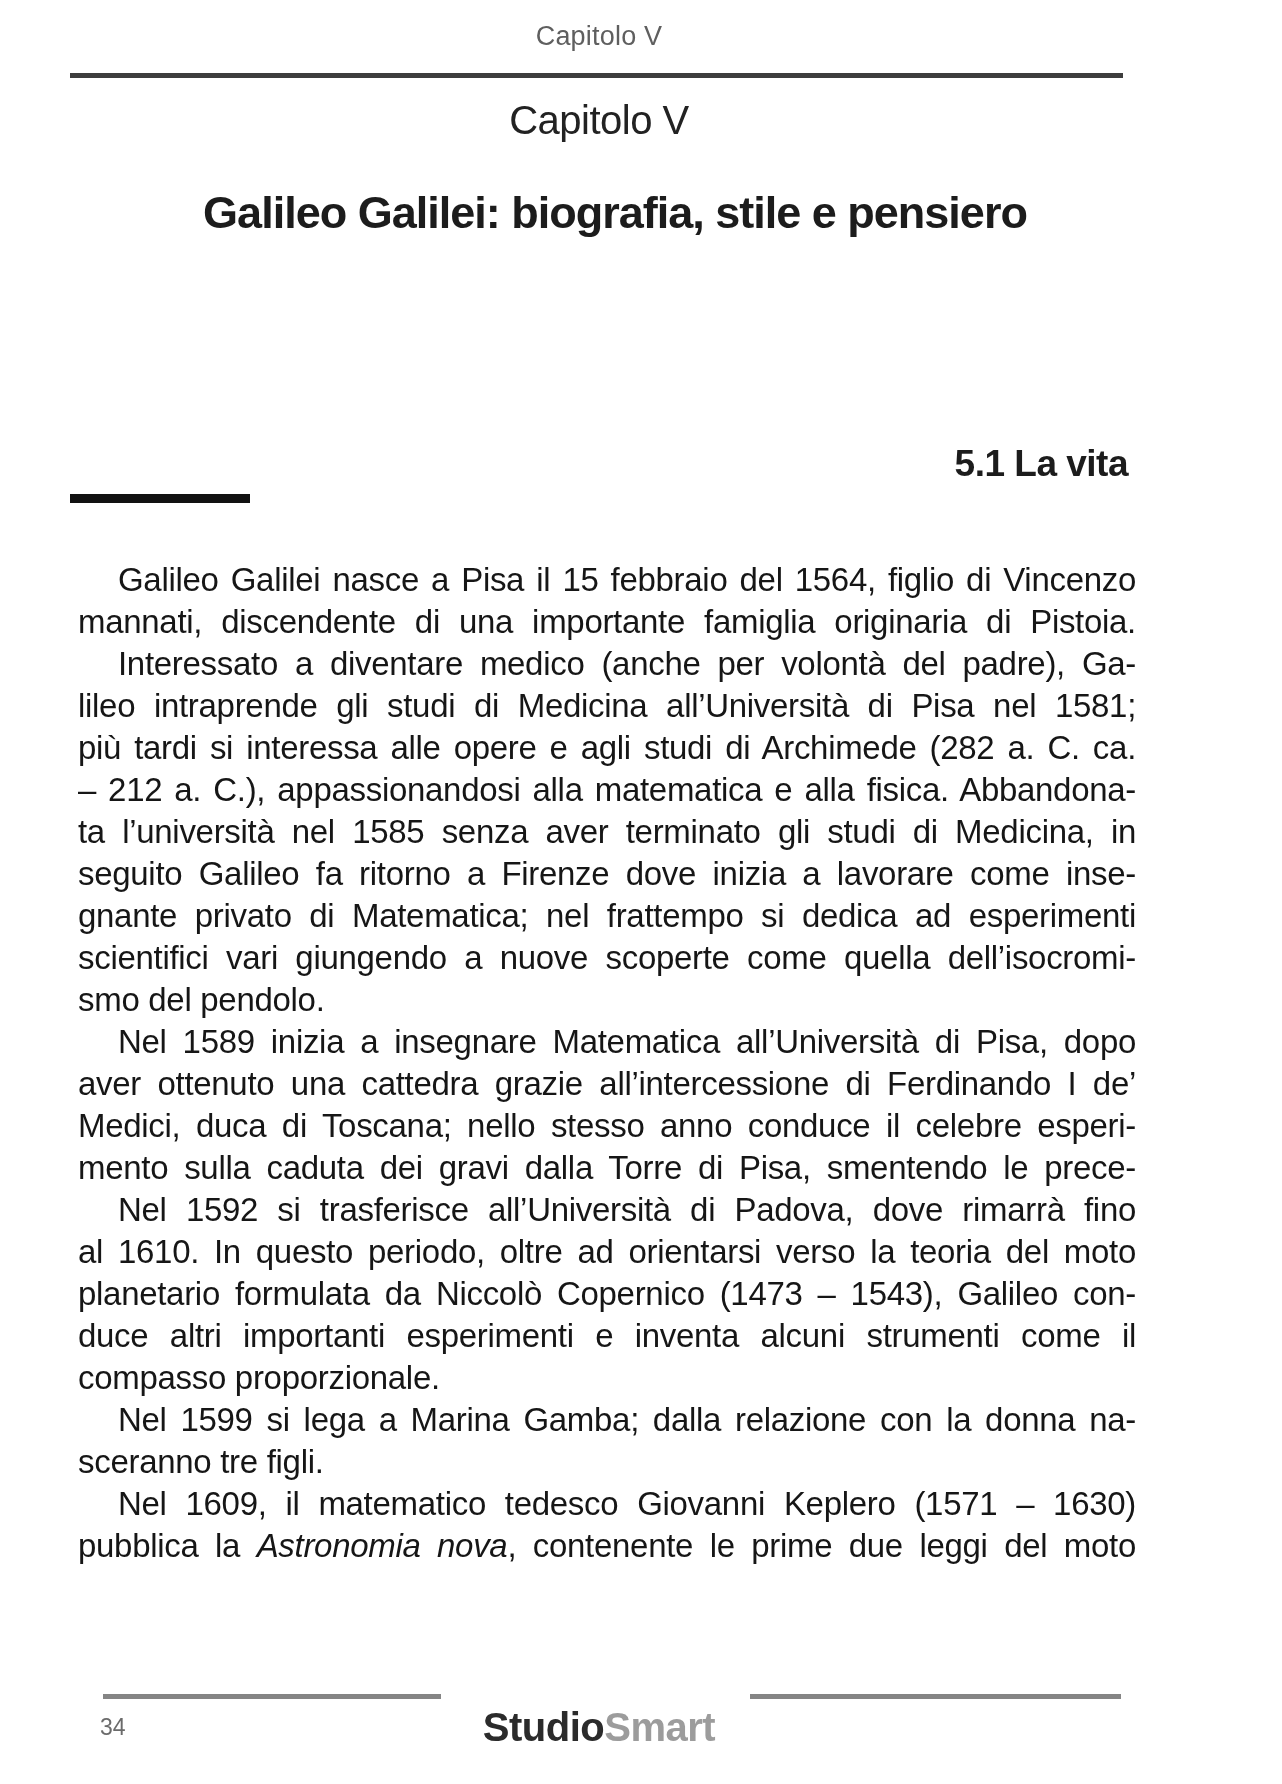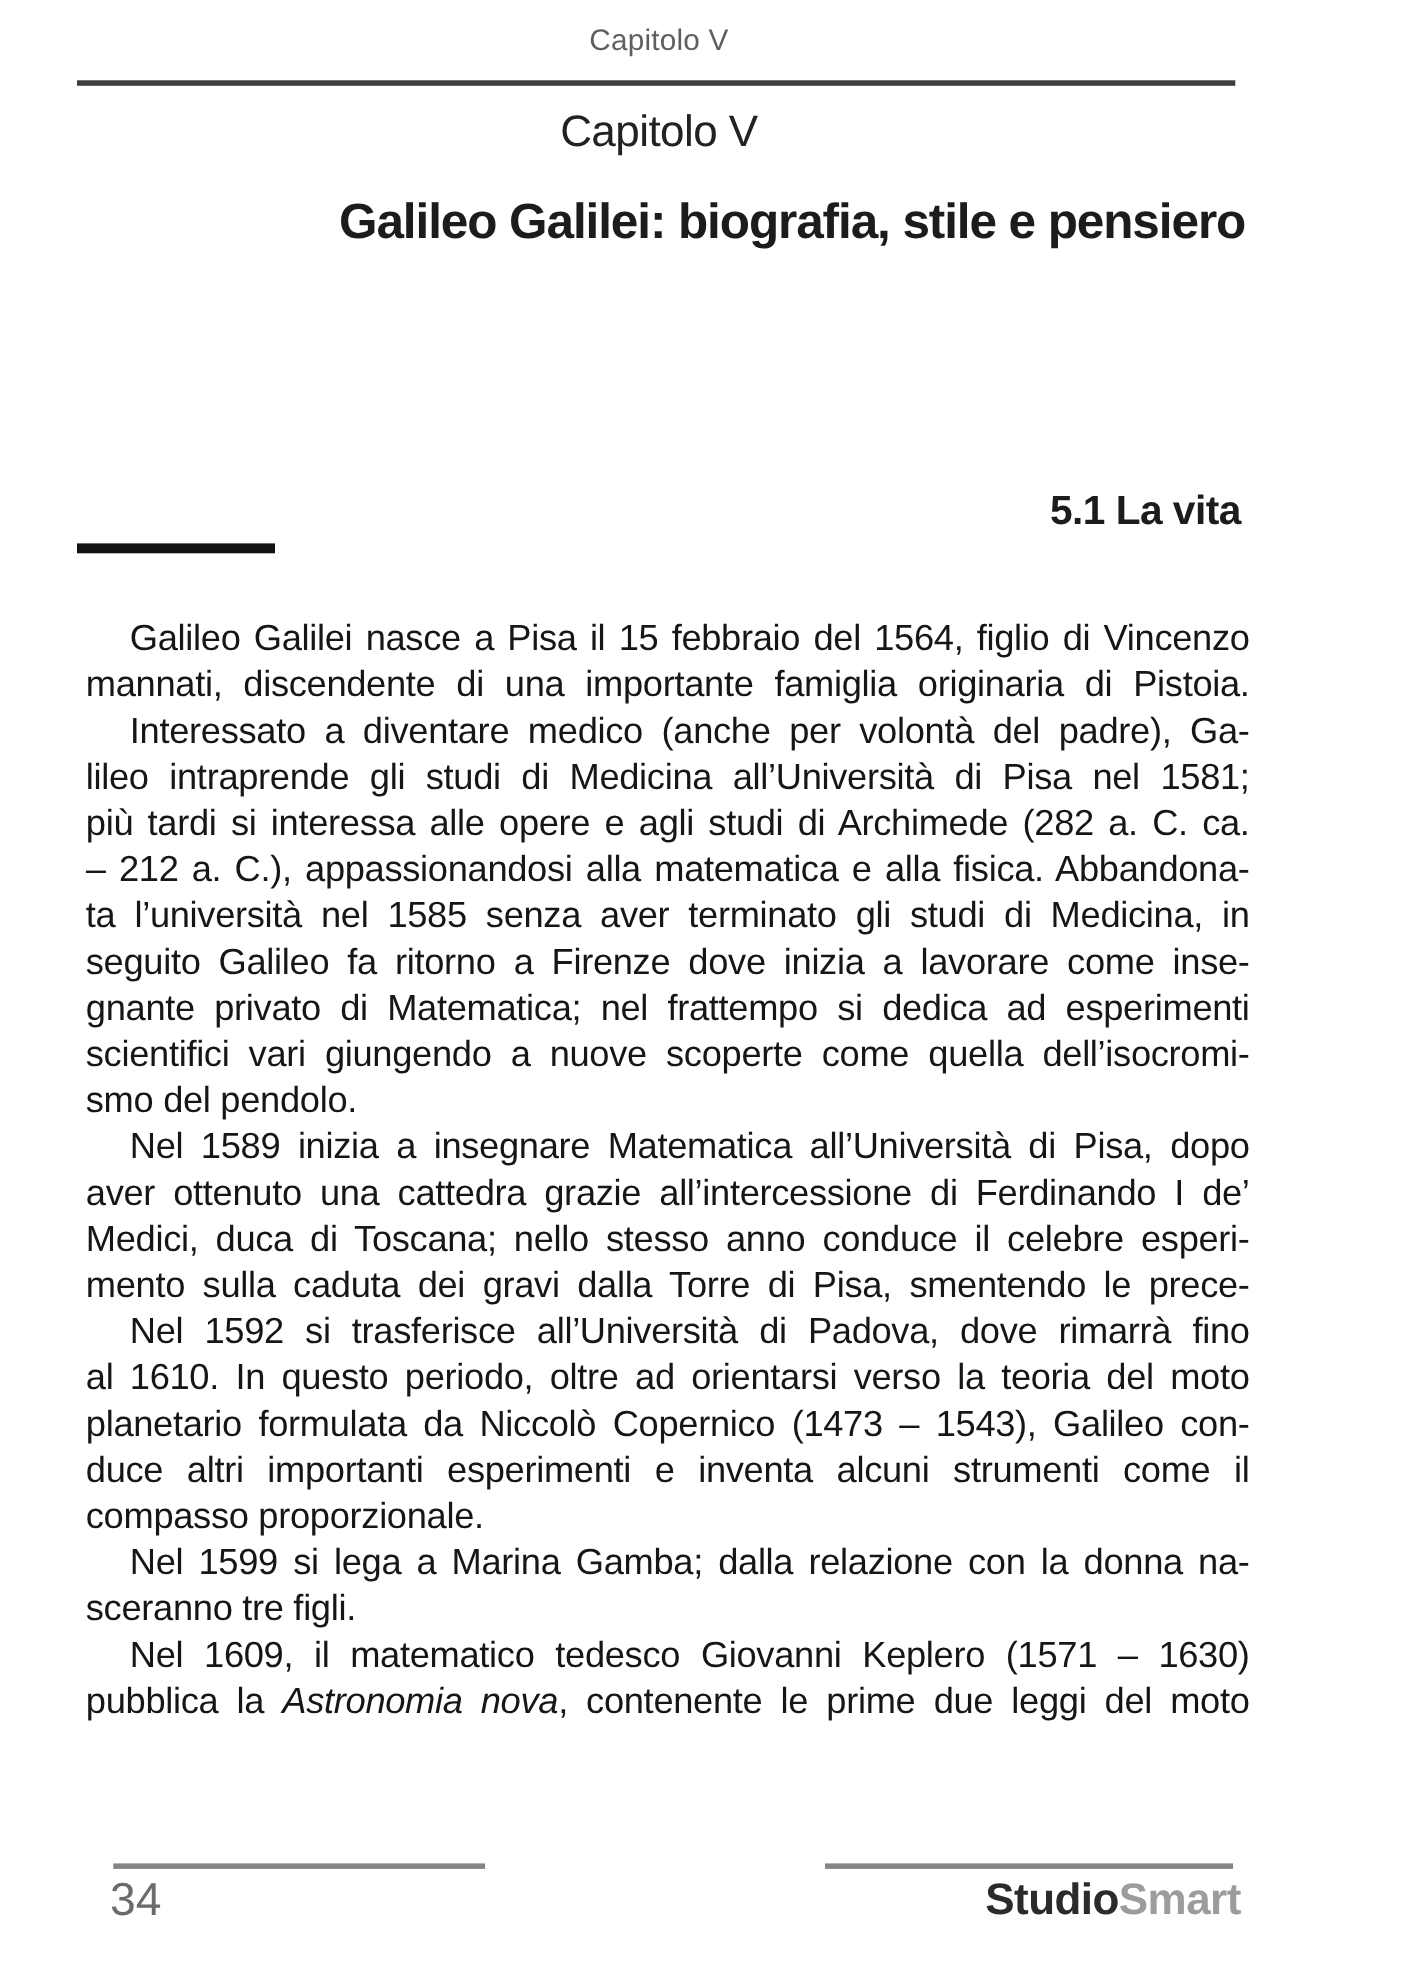--- a/index.html
+++ b/index.html
@@ -36,21 +36,21 @@
   }
   
   .chapter-label{
     position:absolute;top:96px;left:70px;width:1058px;
     text-align:center;
     font-size:40px;line-height:48px;font-weight:400;
     color:#222222;letter-spacing:-0.5px;
   }
   .chapter-title{
     position:absolute;top:168px;left:70px;width:1058px;
-    margin:4px;text-align:right;
+    margin:16px;text-align:center;
     font-size:45px;line-height:58px;font-weight:700;
     color:var(--heading_ink);letter-spacing:-1px;
   }
   
   .section-heading{
     position:absolute;top:441px;left:70px;width:1058px;
     margin:0;text-align:right;
     font-size:37px;line-height:46px;font-weight:700;
     color:var(--heading_ink);letter-spacing:-0.5px;
   }
@@ -82,26 +82,26 @@
   .footer-rule-left{
     position:absolute;top:1694px;left:103px;width:338px;height:5px;
     background:var(--rule_gray);
   }
   .footer-rule-right{
     position:absolute;top:1694px;left:750px;width:371px;height:5px;
     background:var(--rule_gray);
   }
   .page-number{
     position:absolute;top:1708px;left:100px;
-    font-size:42px;line-height:38px;
+    font-size:23px;line-height:38px;
     color:var(--page_number_gray);
   }
   .brand{
     position:absolute;top:1703px;left:70px;width:1058px;
-    text-align:right;
+    text-align:center;
     font-size:40px;line-height:48px;font-weight:700;
     letter-spacing:-0.5px;
   }
   .brand-primary{color:var(--brand_primary_color);}
   .brand-secondary{color:var(--brand_secondary_color);}
 </style>
 </head>
 <body>
 
 <div class="page">

